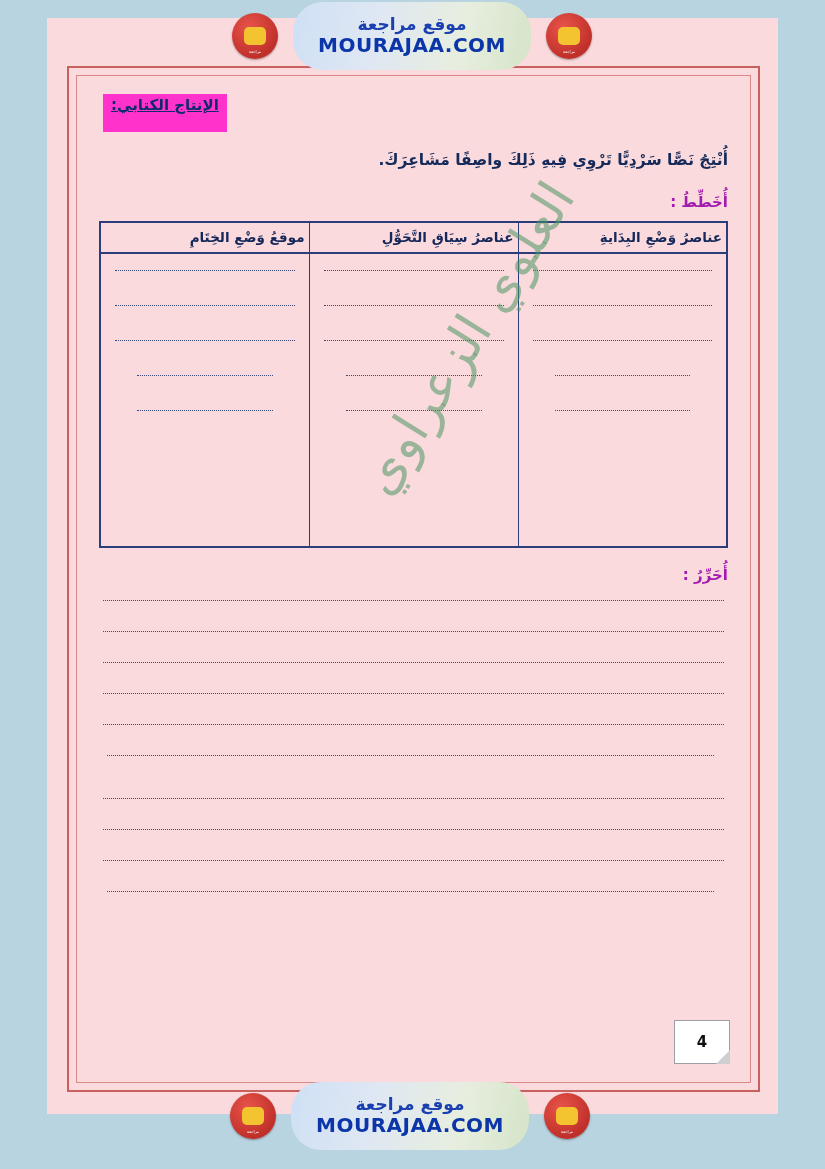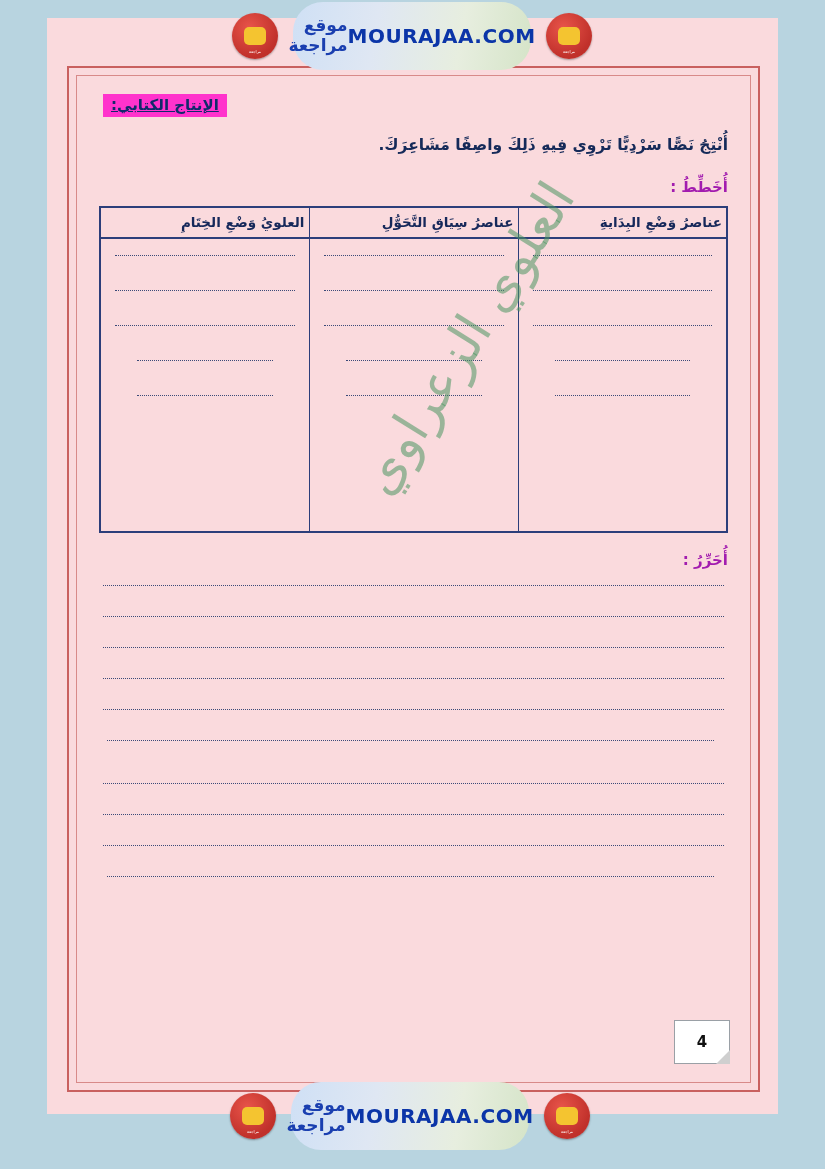--- a/index.html
+++ b/index.html
@@ -19,21 +19,21 @@
   
   .banner{
     position:absolute;
     display:flex;align-items:center;justify-content:center;
     z-index:40;
   }
   .banner-pill{
     width:238px;height:68px;
     border-radius:30px;
     background:linear-gradient(100deg,#cfe0f5 0%,#dfe7f3 35%,#e7eedf 70%,#d5e4c8 100%);
-    display:flex;flex-direction:row;align-items:center;justify-content:center;
+    display:flex;flex-direction:column;align-items:center;justify-content:center;
     line-height:1.15;
   }
   .banner-top-text{
     color:#1a3fb0;font-weight:bold;font-size:17px;direction:rtl;
   }
   .banner-bottom-text{
     color:#0b35a8;font-weight:bold;font-size:20px;letter-spacing:.5px;
   }
   .logo-circle{
     width:46px;height:46px;border-radius:50%;
@@ -74,21 +74,21 @@
     direction:rtl;
     text-align:right;
     color:#1a2c5b;
   }
   .title-hl{
     display:inline-block;
     background:#ff33cc;
     color:#102a6b;
     font-weight:bold;
     font-size:15px;
-    padding:2px 8px 3px;
+    padding:2px 8px 18px;
     text-decoration:underline;
   }
   .title-row{text-align:left;padding-left:4px;}
   .para{
     font-size:15.5px;
     line-height:1.9;
     margin-top:14px;
     color:#152a59;
     font-weight:bold;
   }
@@ -181,21 +181,21 @@
 
       <div class="para">أُنْتِجُ نَصًّا سَرْدِيًّا تَرْوِي فِيهِ ذَلِكَ واصِفًا مَشَاعِرَكَ.</div>
 
       <div class="label">أُخَطِّطُ :</div>
 
       <table class="plan">
         <thead>
           <tr>
             <th>عناصرُ وَضْعِ البِدَايةِ</th>
             <th>عناصرُ سِيَاقِ التَّحَوُّلِ</th>
-            <th>العلويُ وَضْعِ الخِتَامِ</th>
+            <th>موقعُ وَضْعِ الخِتَامِ</th>
           </tr>
         </thead>
         <tbody>
           <tr>
             <td>
               <div class="cellfill">
                 <div class="dotline"></div>
                 <div class="dotline"></div>
                 <div class="dotline"></div>
                 <div class="dotline short"></div>

